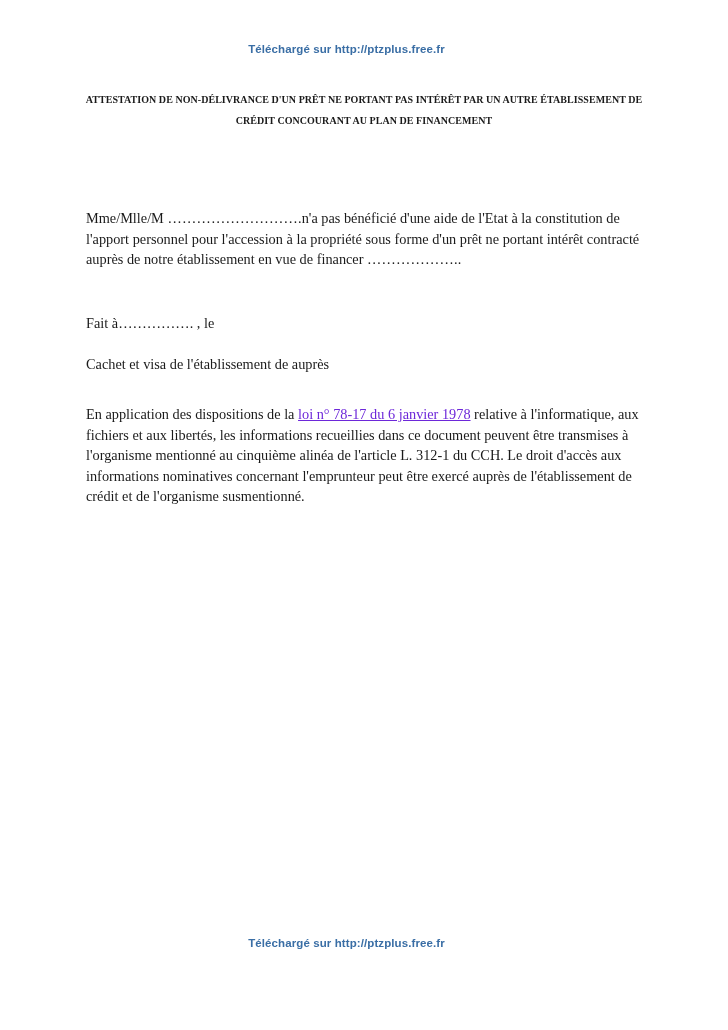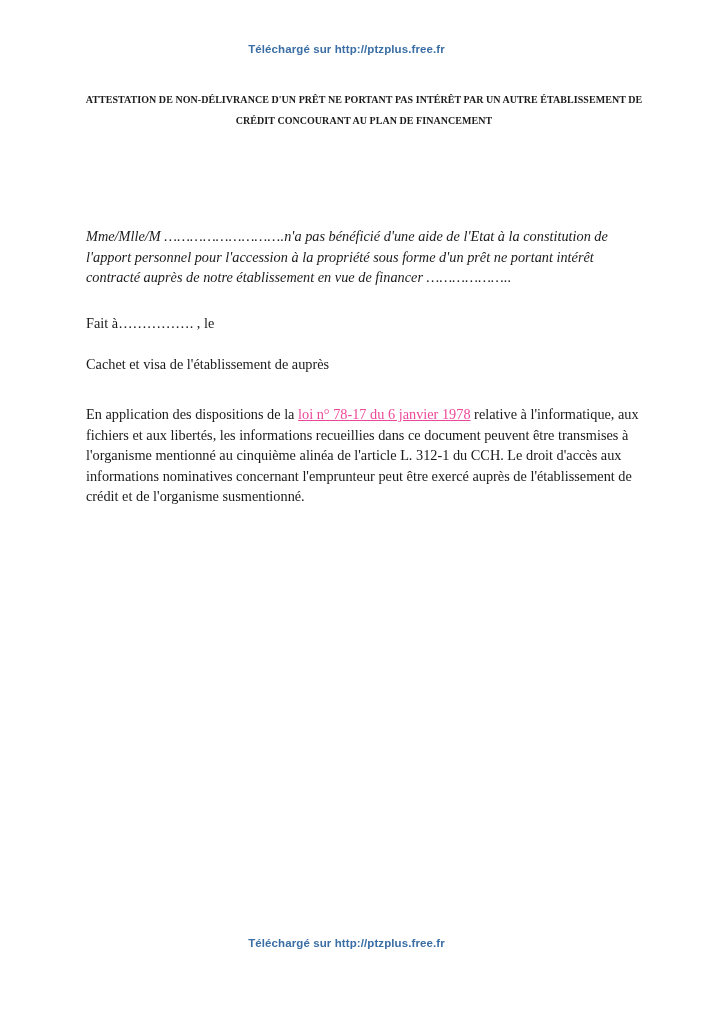--- a/index.html
+++ b/index.html
@@ -53,27 +53,27 @@
   
   .body-block {
     position: absolute;
     left: 86px;
     width: 562px;
     font-size: 14.3px;
     line-height: 20.5px;
     color: #1a1a1a;
     text-align: left;
   }
-  .para-intro    { top: 212px; font-style: italic; }
+  .para-intro    { top: 194px; }
   .line-fait     { top: 289px; margin-top: 24px; }
   .line-cachet   { top: 340px; }
   .para-legal    { top: 390px; width: 566px; }
 
   .legal-link {
-    color: #ec4899;
+    color: #6d28d9;
     text-decoration: underline;
     text-underline-offset: 1px;
     cursor: pointer;
   }
 
   .dots { letter-spacing: 0.2px; }
 </style>
 </head>
 <body>
 

